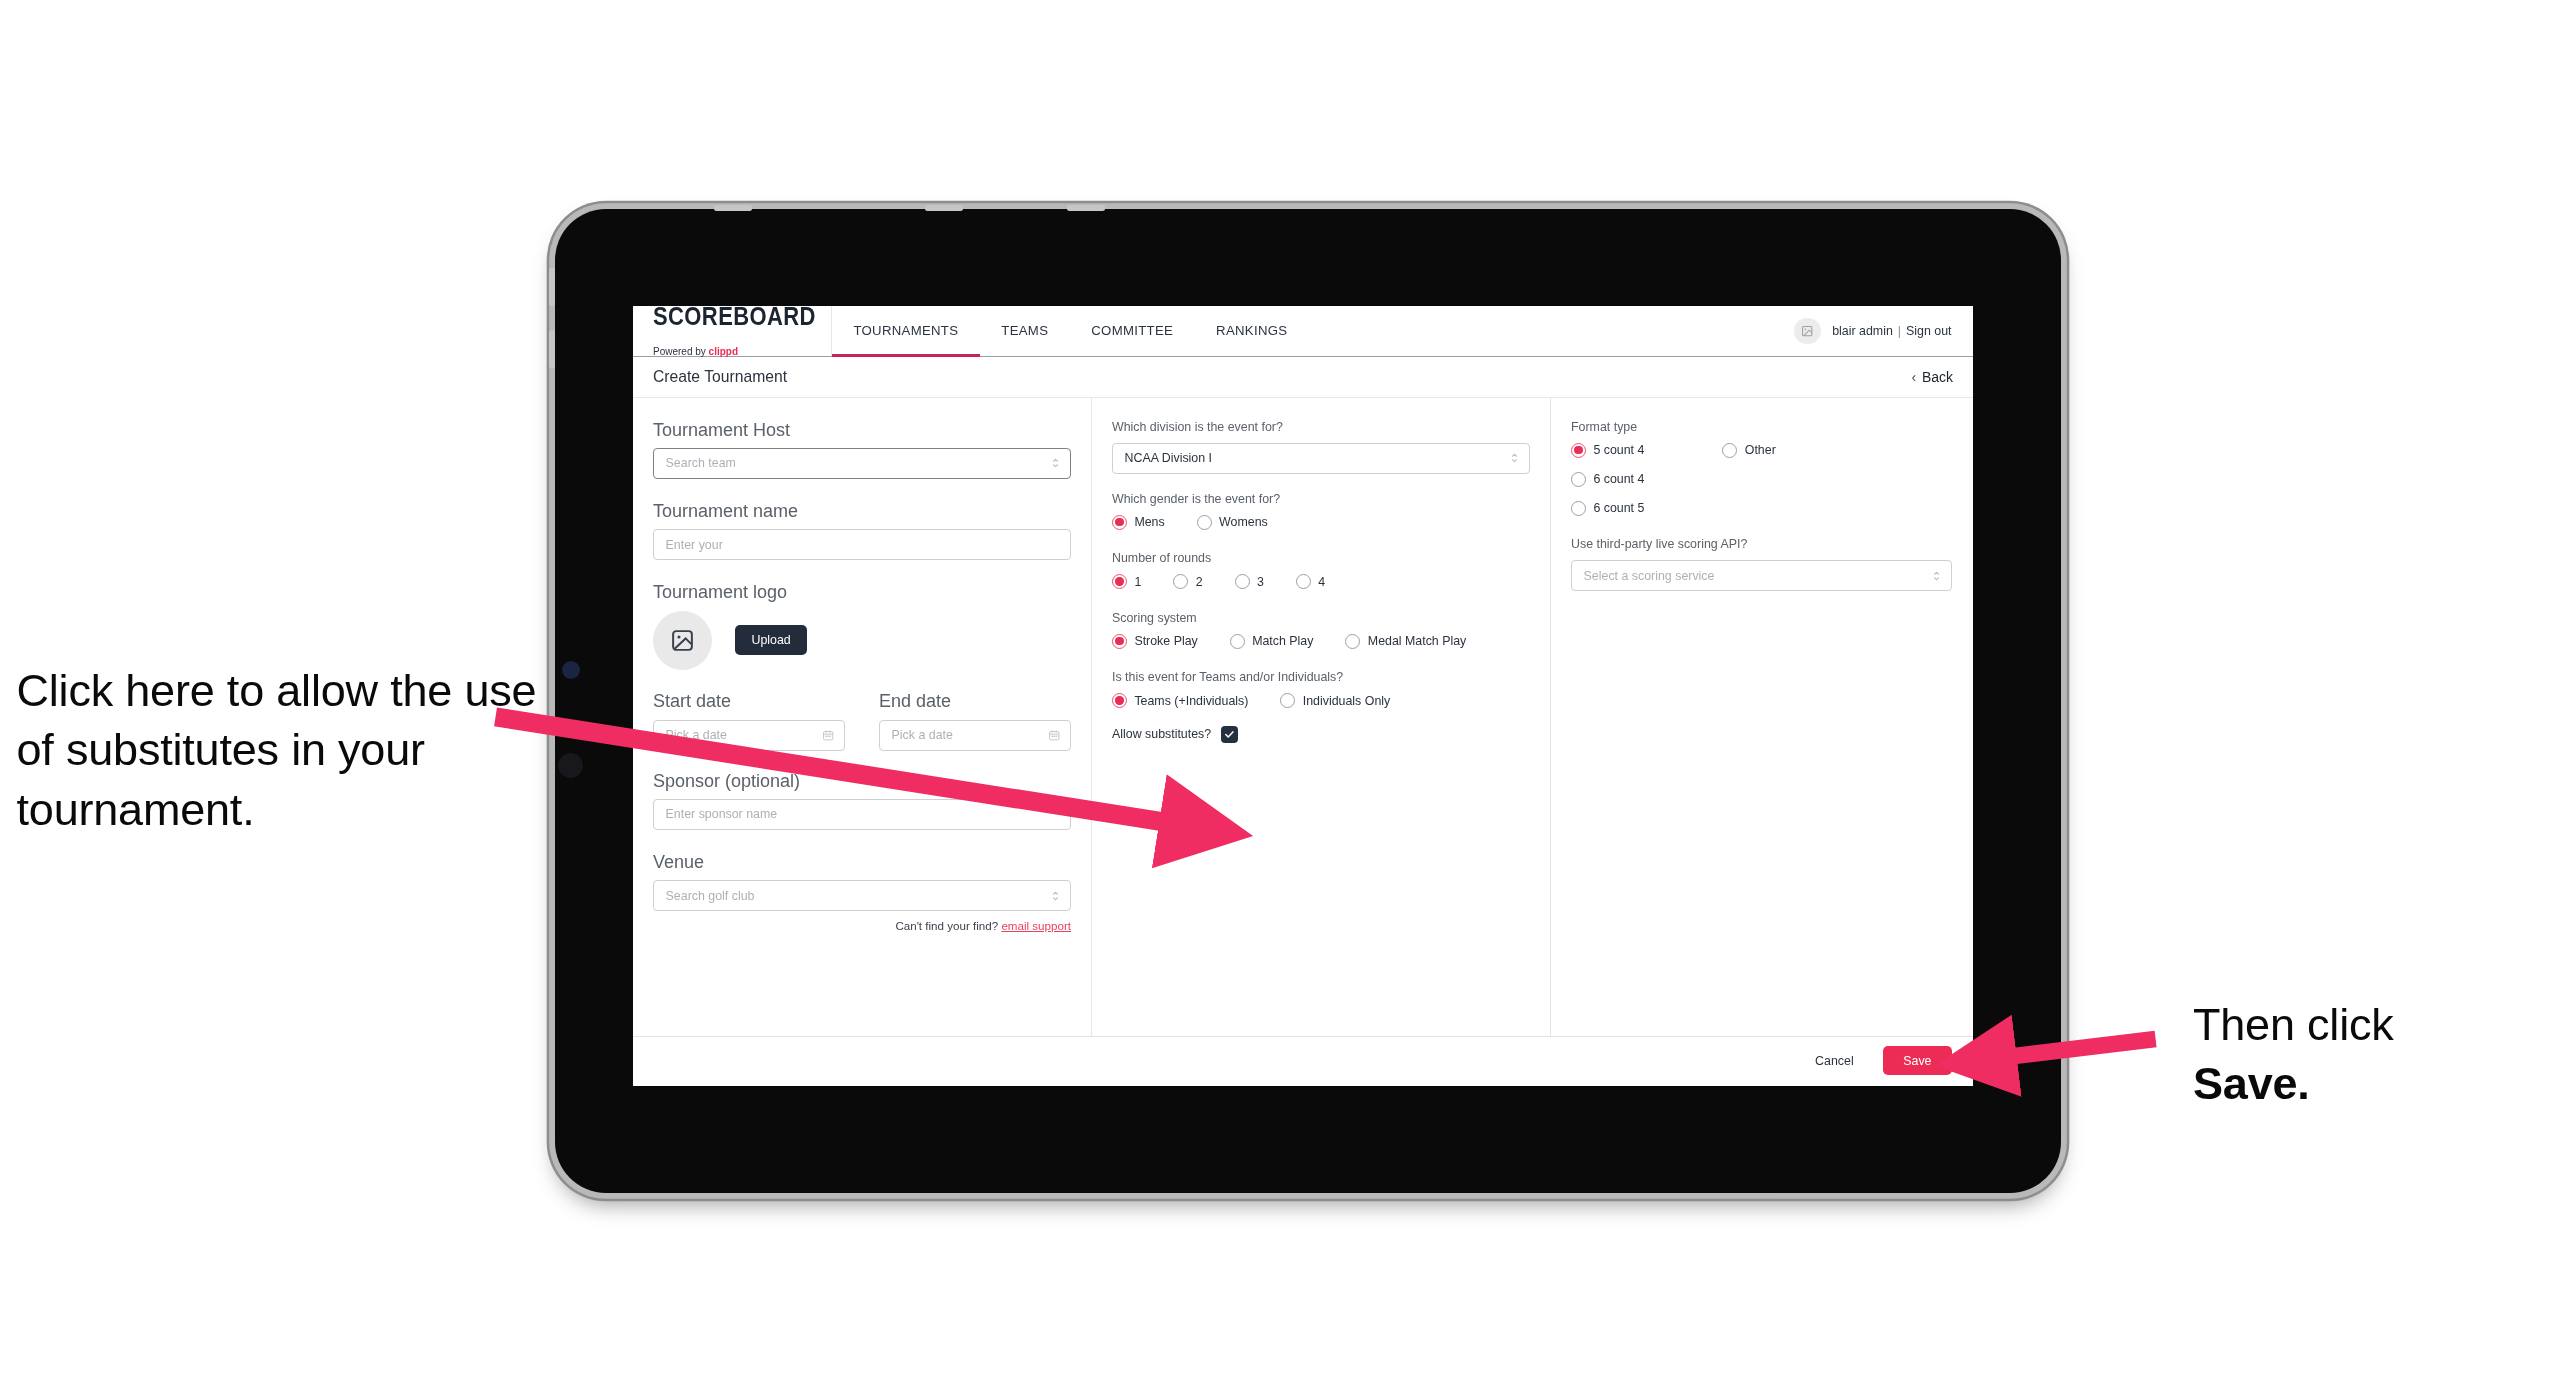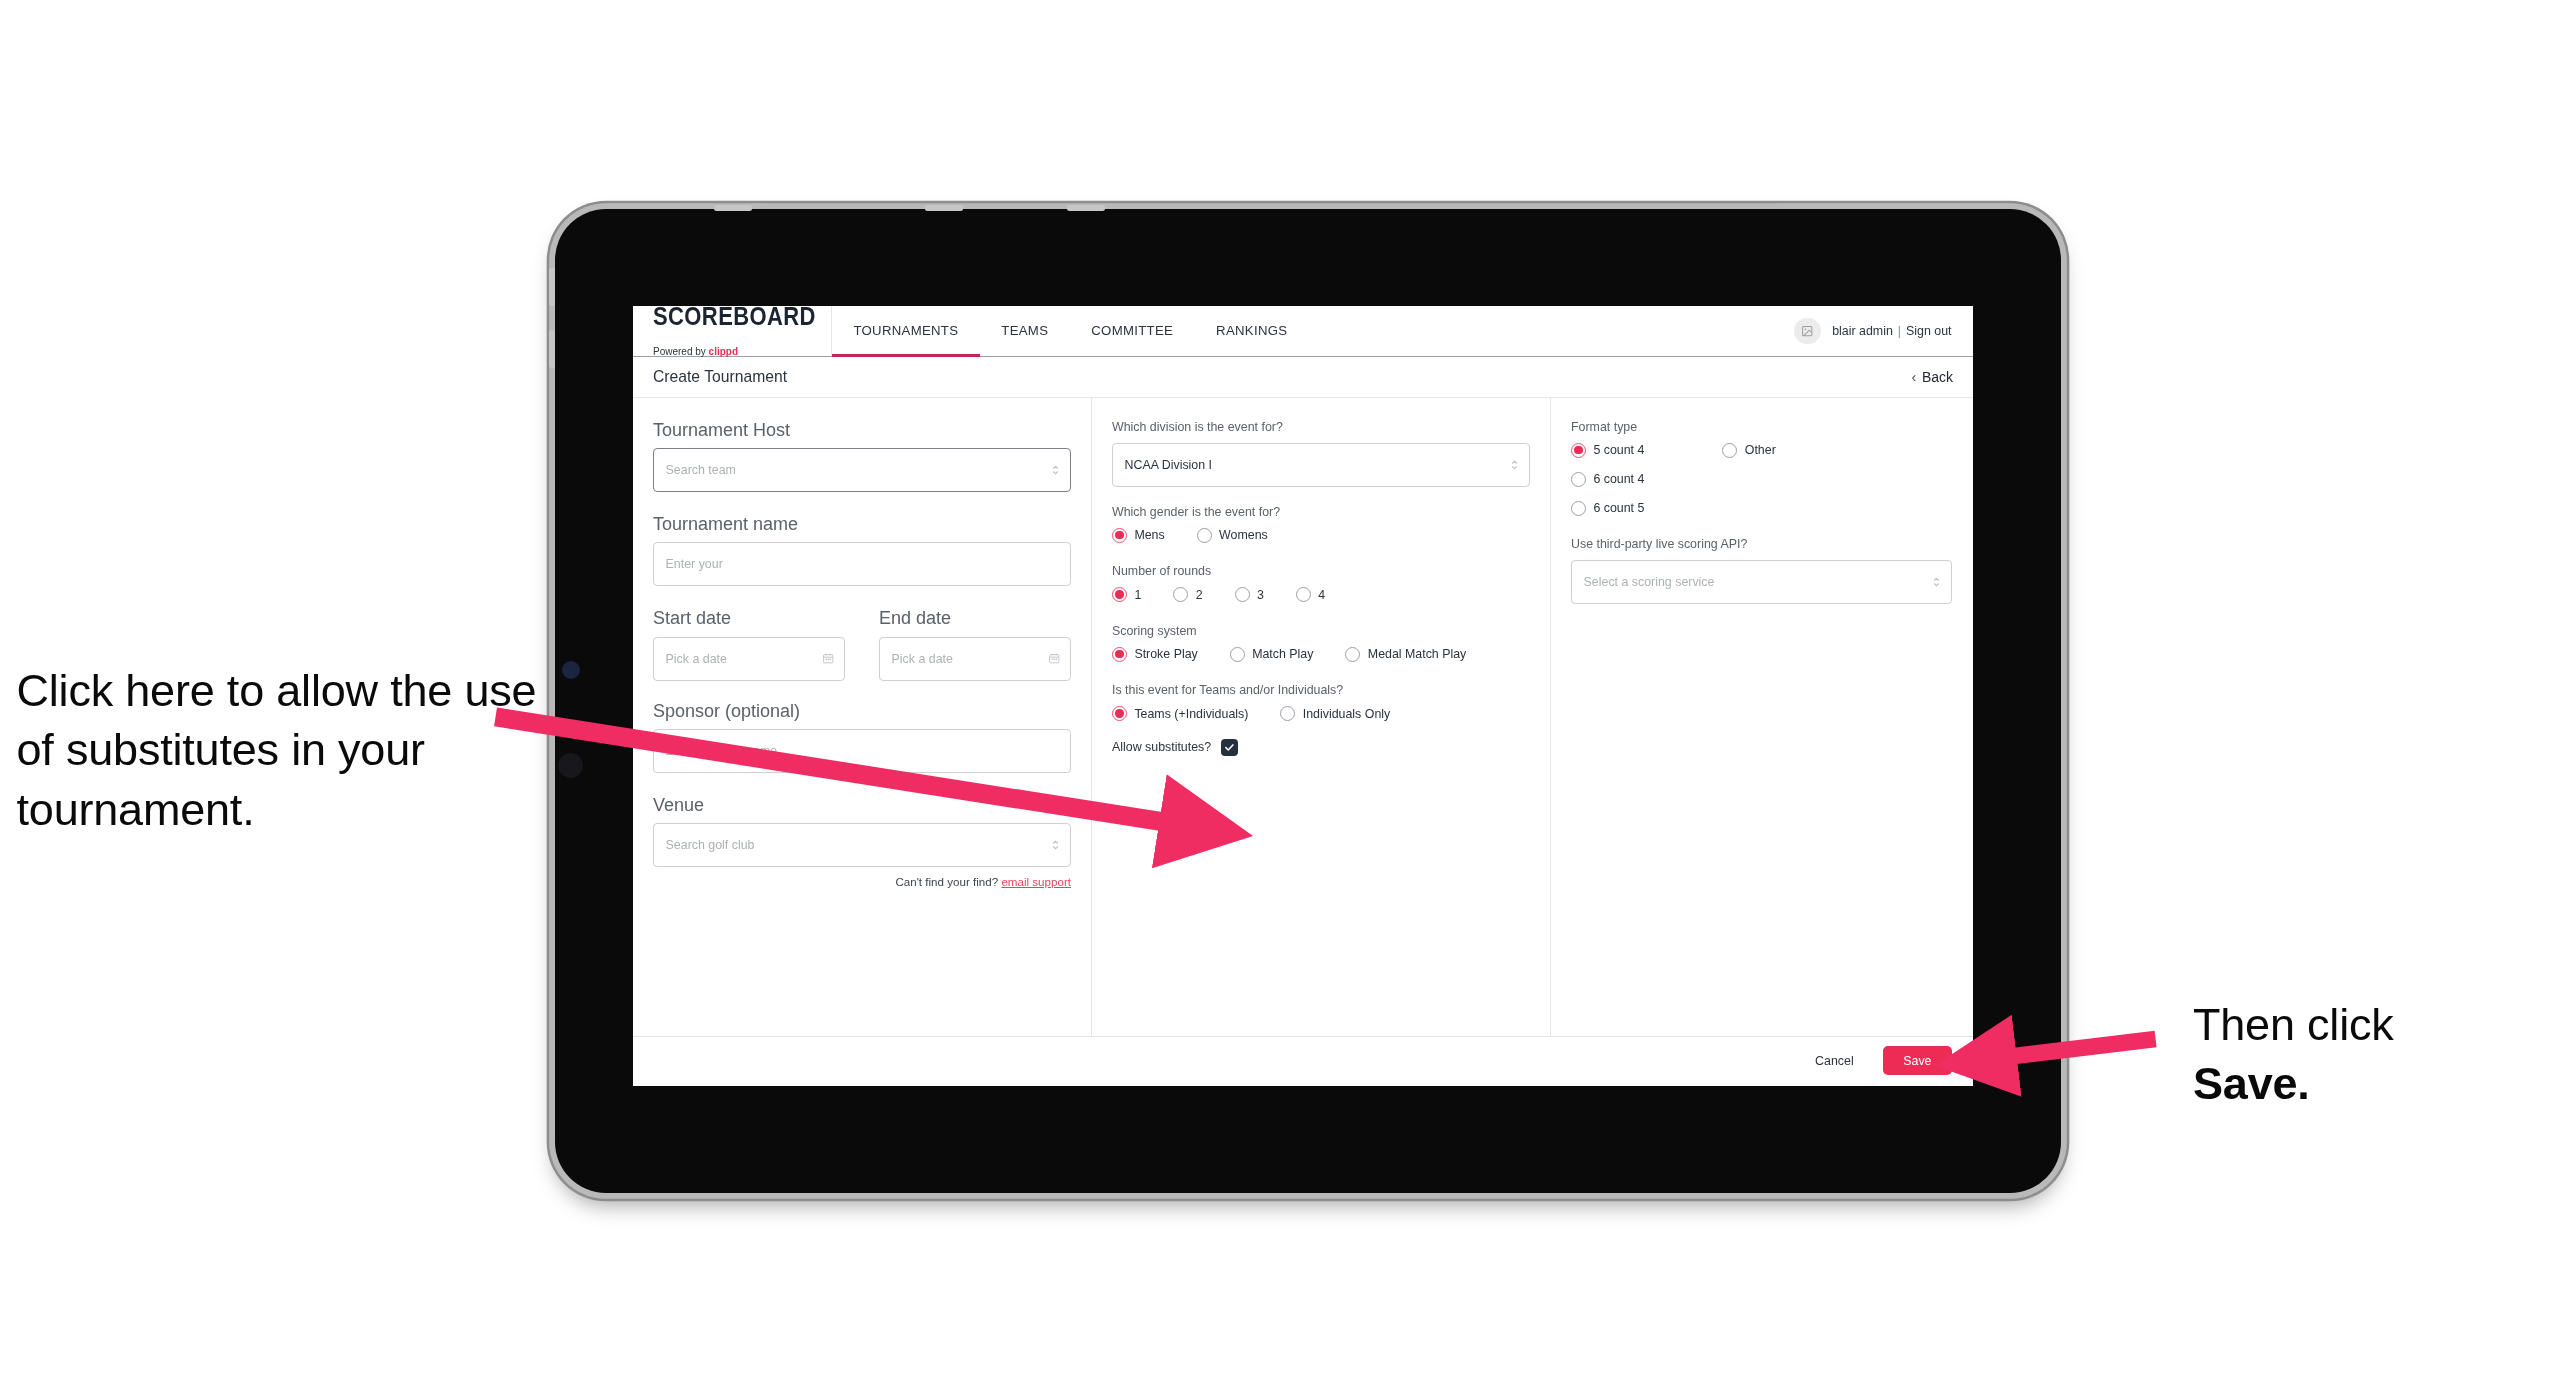--- a/index.html
+++ b/index.html
@@ -94,21 +94,21 @@
   #cols { display:flex; height: 638px; background:#fff; }
   .col { padding: 21.5px 20px 0 20px; }
   #col1 { width: 459px; border-right:0.8px solid #e6e6e6; }
   #col2 { width: 459px; border-right:0.8px solid #e6e6e6; }
   #col3 { width: 421px; }
 
   .field-label { font-size: 18px; color:#5b6169; margin-bottom: 7.4px; }
   .qlabel { font-size: 12.4px; color:#5b6169; margin-bottom: 9px; }
 
   .input {
-    height: 44px; border:0.8px solid #cfcfcf; border-radius:4.1px;
+    height: 31px; border:0.8px solid #cfcfcf; border-radius:4.1px;
     background:#fff; display:flex; align-items:center;
     padding: 0 10px 0 11.6px; font-size:12.4px; color:#adb1b6;
     position:relative;
   }
   .input.focused { border-color:#7c8187; }
   .input .ph { flex:1; }
   .input .tail { display:flex; align-items:center; color:#c0c4c9; }
 
   .mb28 { margin-bottom: 22px; }
   .mb22 { margin-bottom: 18px; }
@@ -263,20 +263,33 @@
           </div>
         </div>
 
         <div class="mb28">
           <div class="field-label">Tournament name</div>
           <div class="input">
             <span class="ph">Enter your</span>
           </div>
         </div>
 
+        <div>
+          <div class="field-label">Tournament logo</div>
+          <div class="logo-row">
+            <div class="logo-circle">
+              <svg width="25" height="25" viewBox="0 0 24 24" fill="none" stroke="currentColor" stroke-width="1.9">
+                <rect x="3" y="3" width="18" height="18" rx="3"></rect>
+                  <circle cx="8.6" cy="8.6" r="1.5" fill="currentColor" stroke="none"></circle>
+                  <path d="M20.5 15.5L15 10 4.5 20"></path>
+              </svg>
+            </div>
+            <div class="upload-btn">Upload</div>
+          </div>
+        </div>
 
         <div class="date-row">
           <div class="date-cell">
             <div class="field-label">Start date</div>
             <div class="input">
               <span class="ph">Pick a date</span>
               <span class="tail">
                 <svg width="12.4" height="12.4" viewBox="0 0 24 24" fill="none" stroke="currentColor" stroke-width="1.8">
                     <rect x="3" y="5" width="18" height="16" rx="2"></rect>
                     <path d="M3 10h18M8 3v4M16 3v4"></path>

